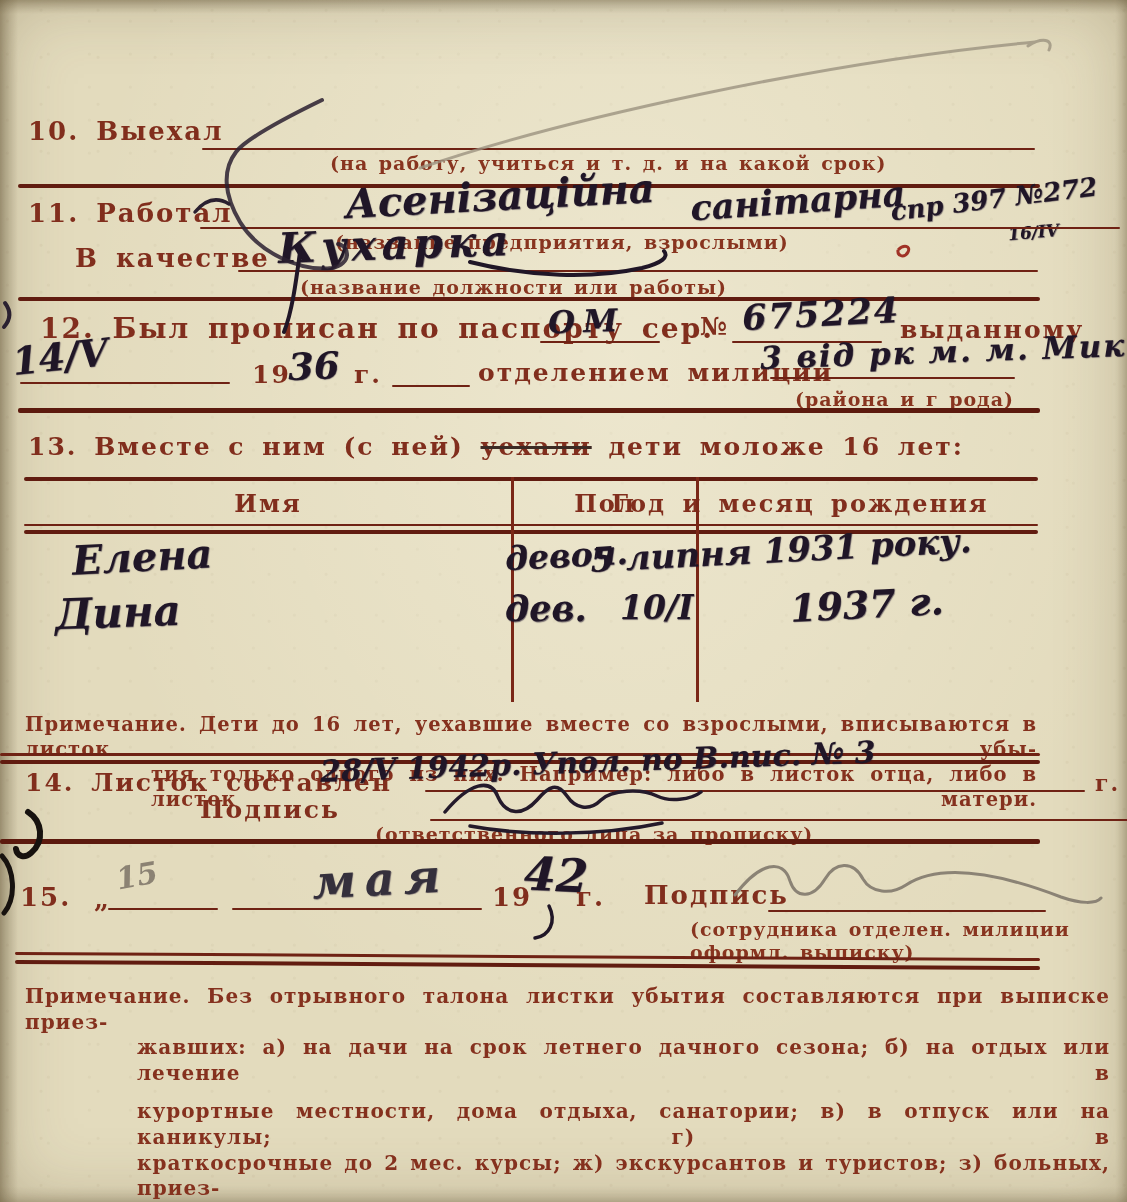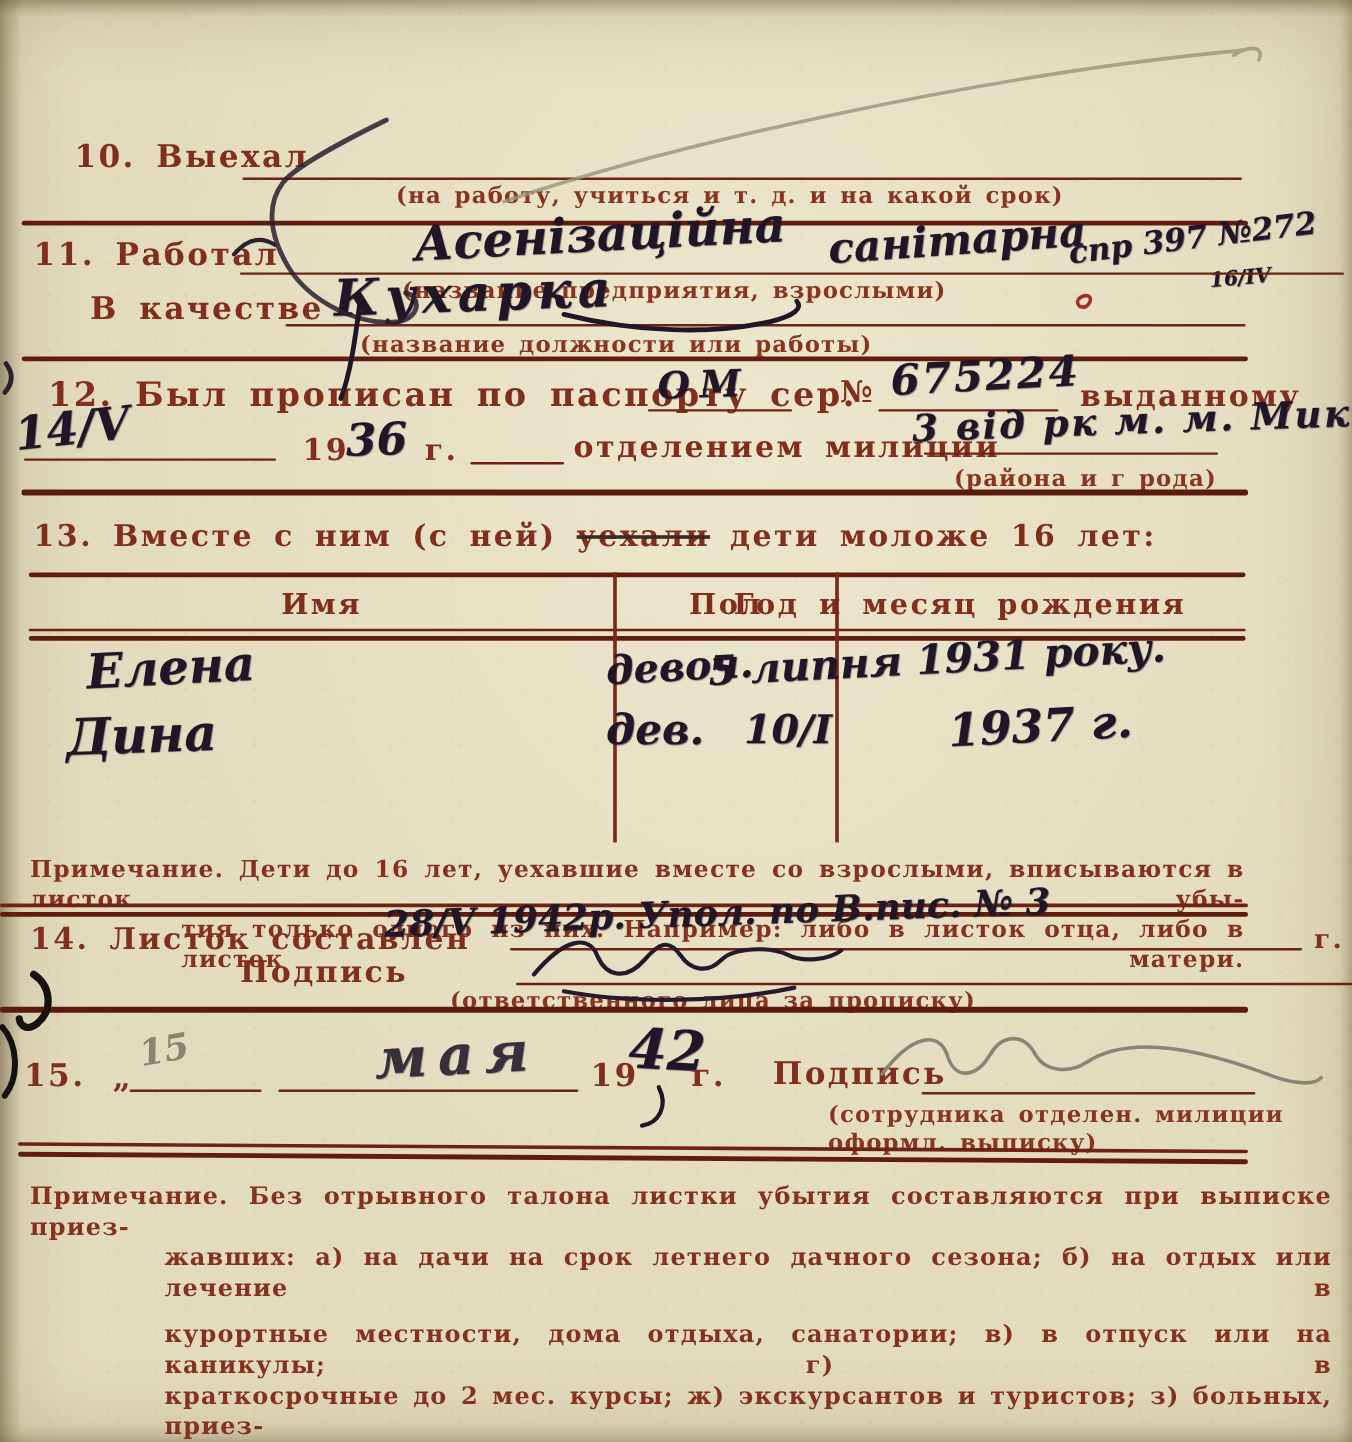--- a/index.html
+++ b/index.html
@@ -30,21 +30,21 @@
   .struck{text-decoration:line-through;text-decoration-thickness:3px;text-decoration-color:#3c2a24;}
   .noteblock{position:absolute;font-weight:bold;color:#85311e;}
   .nline{text-align:justify;text-align-last:justify;letter-spacing:1px;word-spacing:2px;}
   svg.overlay{position:absolute;left:0;top:0;pointer-events:none;}
 </style>
 </head>
 <body>
 
 <div class="page">
 
-  <div class="print" style="left:28px;top:116px;font-size:26px;margin-left:34px;">10. Выехал</div>
+  <div class="print" style="left:28px;top:116px;font-size:26px;">10. Выехал</div>
   <div class="rule" style="left:202px;top:148px;width:833px;"></div>
   <div class="cap" style="left:330px;top:152px;width:560px;">(на работу, учиться и т. д. и на какой срок)</div>
   <div class="rule heavy" style="left:18px;top:184px;width:1022px;"></div>
 
   <div class="print" style="left:28px;top:198px;font-size:26px;">11. Работал</div>
   <div class="hw" style="left:345px;top:172px;font-size:40px;transform:rotate(-3deg);">Асенізаційна</div>
   <div class="hw" style="left:690px;top:180px;font-size:35px;transform:rotate(-4deg);">санітарна</div>
   <div class="hw" style="left:890px;top:184px;font-size:26px;transform:rotate(-7deg);">спр 397 №272</div>
   <div class="hw" style="left:1008px;top:222px;font-size:17px;transform:rotate(-5deg);">16/IV</div>
   <div class="rule" style="left:200px;top:227px;width:920px;"></div>

